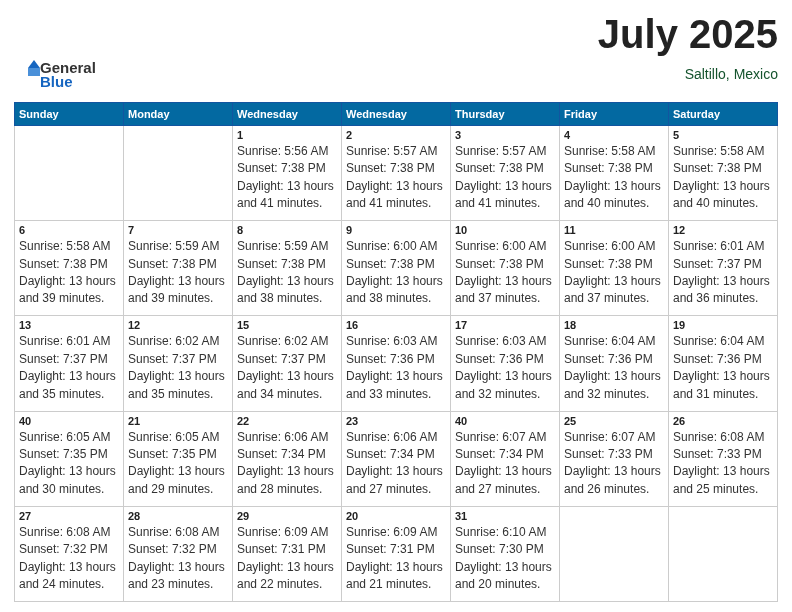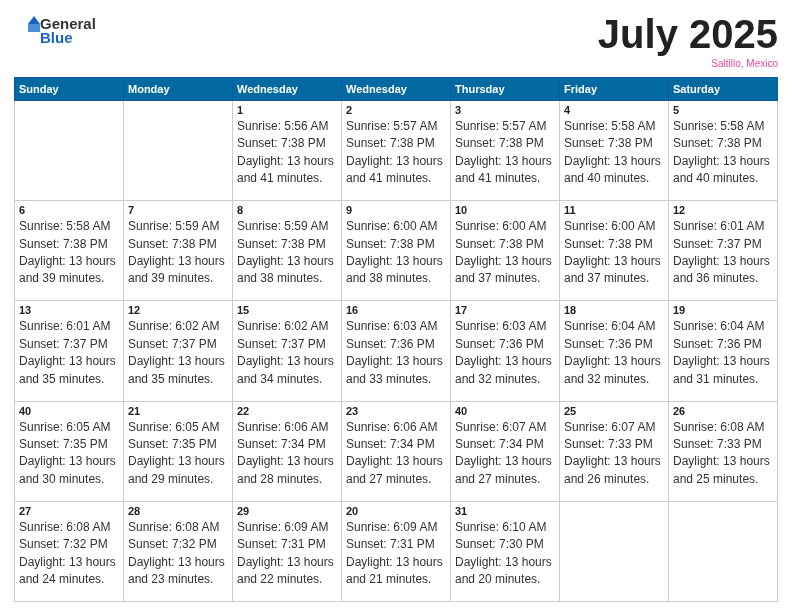--- a/index.html
+++ b/index.html
@@ -26,23 +26,23 @@
     .title-section {
       text-align: right;
     }
     .month-year {
       font-size: 40px;
       font-weight: bold;
       color: #222;
       line-height: 1.1;
     }
     .location {
-      font-size: 10px;
-      color: #ec4899;
-      margin-top: 2px;
+      font-size: 14px;
+      color: #14532d;
+      margin-top: 10px;
     }
     .calendar-table {
       width: 100%;
       border-collapse: collapse;
       flex: 1;
     }
     .calendar-table th {
       background-color: #0369a1;
       color: #fff;
       font-size: 11px;
@@ -76,20 +76,21 @@
       color: #333;
       line-height: 1.45;
     }
     .empty-cell {
       background: #f9f9f9;
     }
     .logo-combined {
       display: flex;
       flex-direction: column;
       align-items: flex-start;
+      margin-top: 44px;
     }
     .logo-line {
       display: flex;
       align-items: center;
       gap: 0;
     }
   </style>
 </head>
 <body>
 

